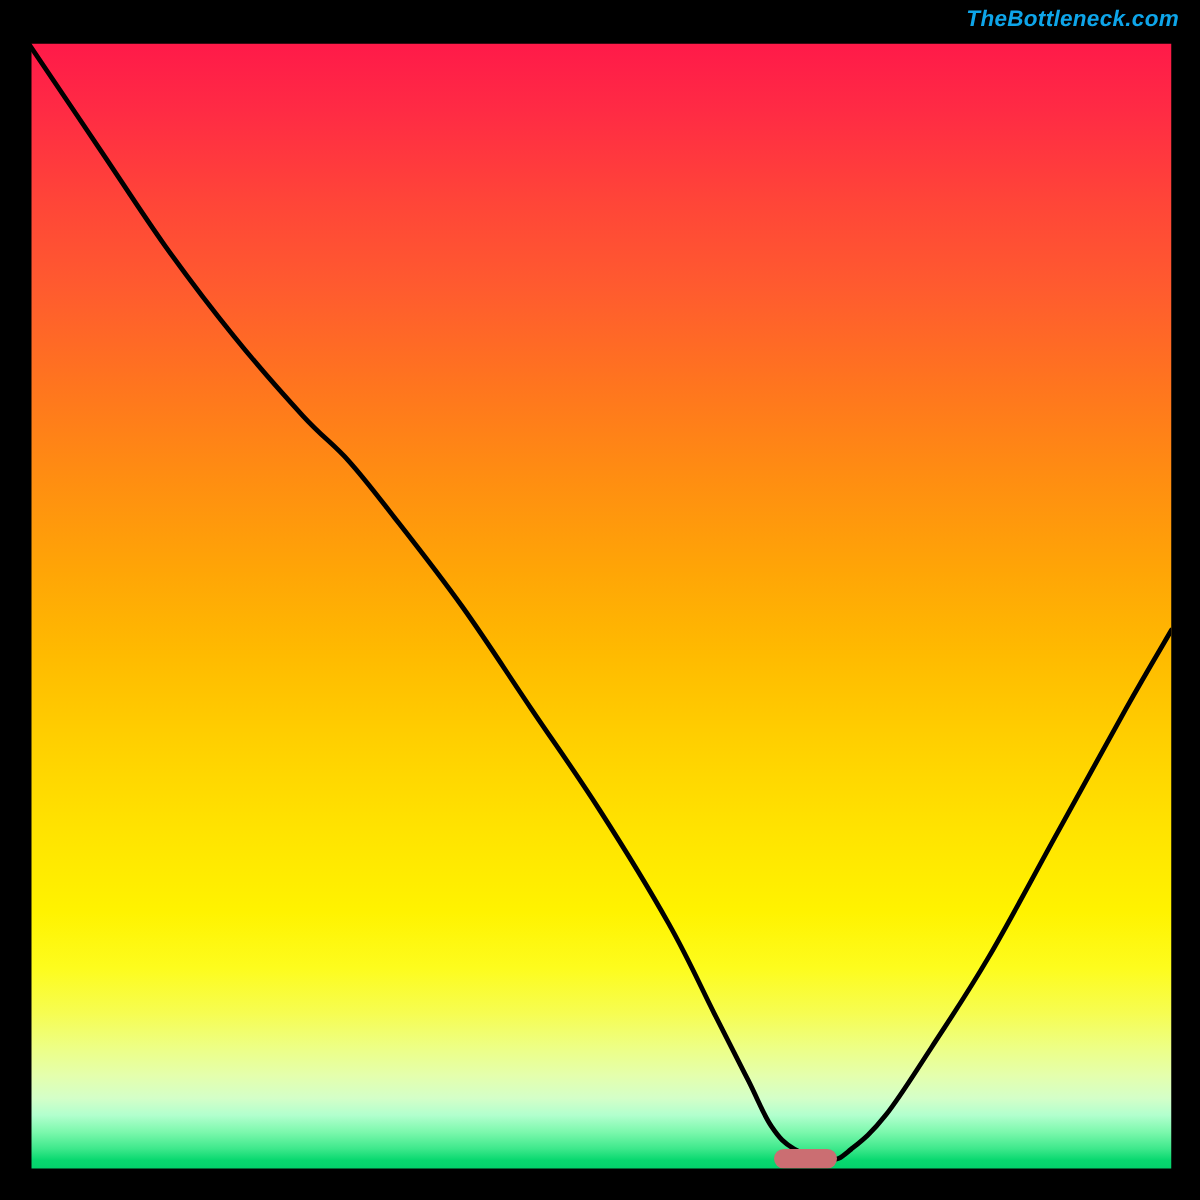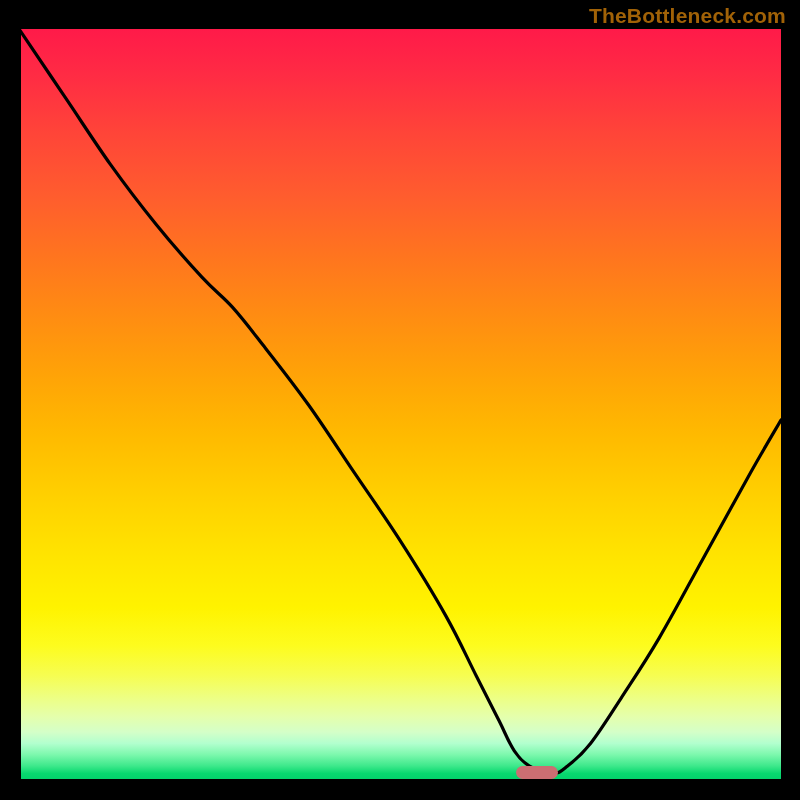--- a/index.html
+++ b/index.html
@@ -82,25 +82,26 @@
     left: 17px;
     top: 779px;
     width: 766px;
     height: 4px;
     background: #000;
   }
   .watermark {
     position: absolute;
     top: 4px;
     right: 14px;
-    color: #a16207;
-    font-size: 21px;
+    color: #0ea5e9;
+    font-size: 15px;
     font-weight: 600;
     letter-spacing: 0.2px;
     user-select: none;
+    font-style: italic;
   }
 </style>
 </head>
 <body>
 
 <div class="stage">
 
   <div class="watermark">TheBottleneck.com</div>
 
   <div class="plot">

